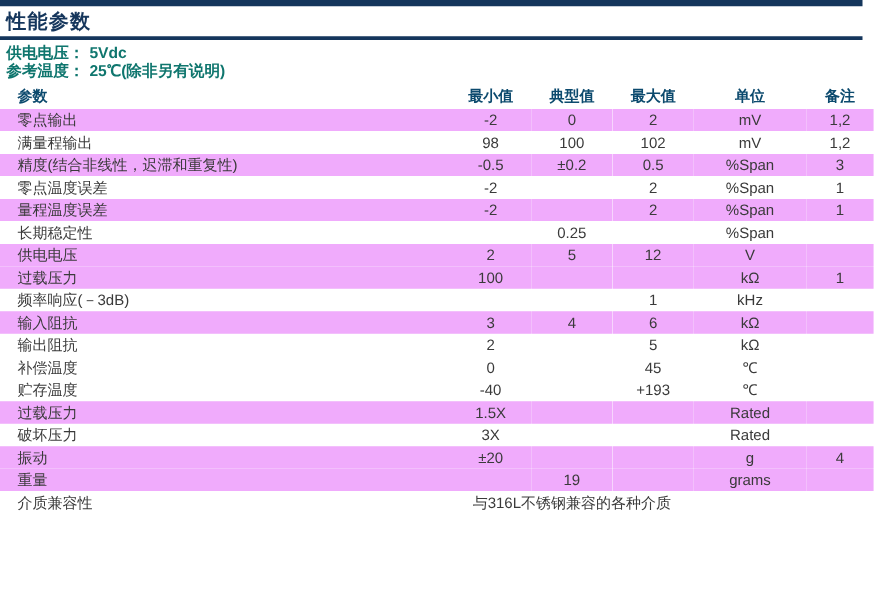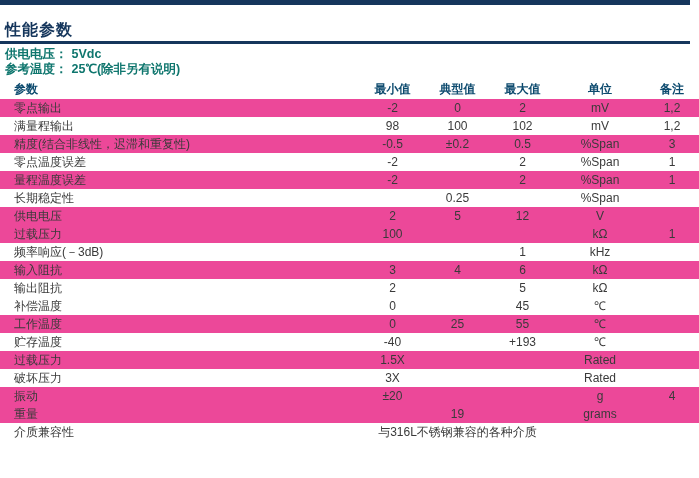--- a/index.html
+++ b/index.html
@@ -17,21 +17,21 @@
   }
   .top-bar {
     width: 690px;
     height: 5px;
     background: #15365c;
   }
   .page-title {
     color: #15365c;
     font-size: 16px;
     font-weight: bold;
-    padding: 16px 0 2px 5px;
+    padding: 4px 0 2px 5px;
     line-height: 18px;
     letter-spacing: 1px;
   }
   .title-rule {
     width: 690px;
     height: 3px;
     background: #15365c;
     margin-bottom: 3px;
   }
   .subtitle {
@@ -76,21 +76,21 @@
     padding: 0;
     text-align: center;
     white-space: nowrap;
     overflow: hidden;
     color: #3a3a3a;
   }
   table.spec td.cell-param {
     text-align: left;
     padding-left: 14px;
   }
-  table.spec tbody tr.stripe { background: #ec4899; }
+  table.spec tbody tr.stripe { background: #f0abfc; }
 </style>
 </head>
 <body>
 
 <div class="top-bar"></div>
 
 <div class="page-title">性能参数</div>
 
 <div class="title-rule"></div>
 
@@ -207,28 +207,20 @@
         <td></td>
       </tr>
       <tr>
         <td class="cell-param">补偿温度</td>
         <td>0</td>
         <td></td>
         <td>45</td>
         <td>℃</td>
         <td></td>
       </tr>
-      <tr class="stripe">
-        <td class="cell-param">工作温度</td>
-        <td>0</td>
-        <td>25</td>
-        <td>55</td>
-        <td>℃</td>
-        <td></td>
-      </tr>
       <tr>
         <td class="cell-param">贮存温度</td>
         <td>-40</td>
         <td></td>
         <td>+193</td>
         <td>℃</td>
         <td></td>
       </tr>
       <tr class="stripe">
         <td class="cell-param">过载压力</td>

